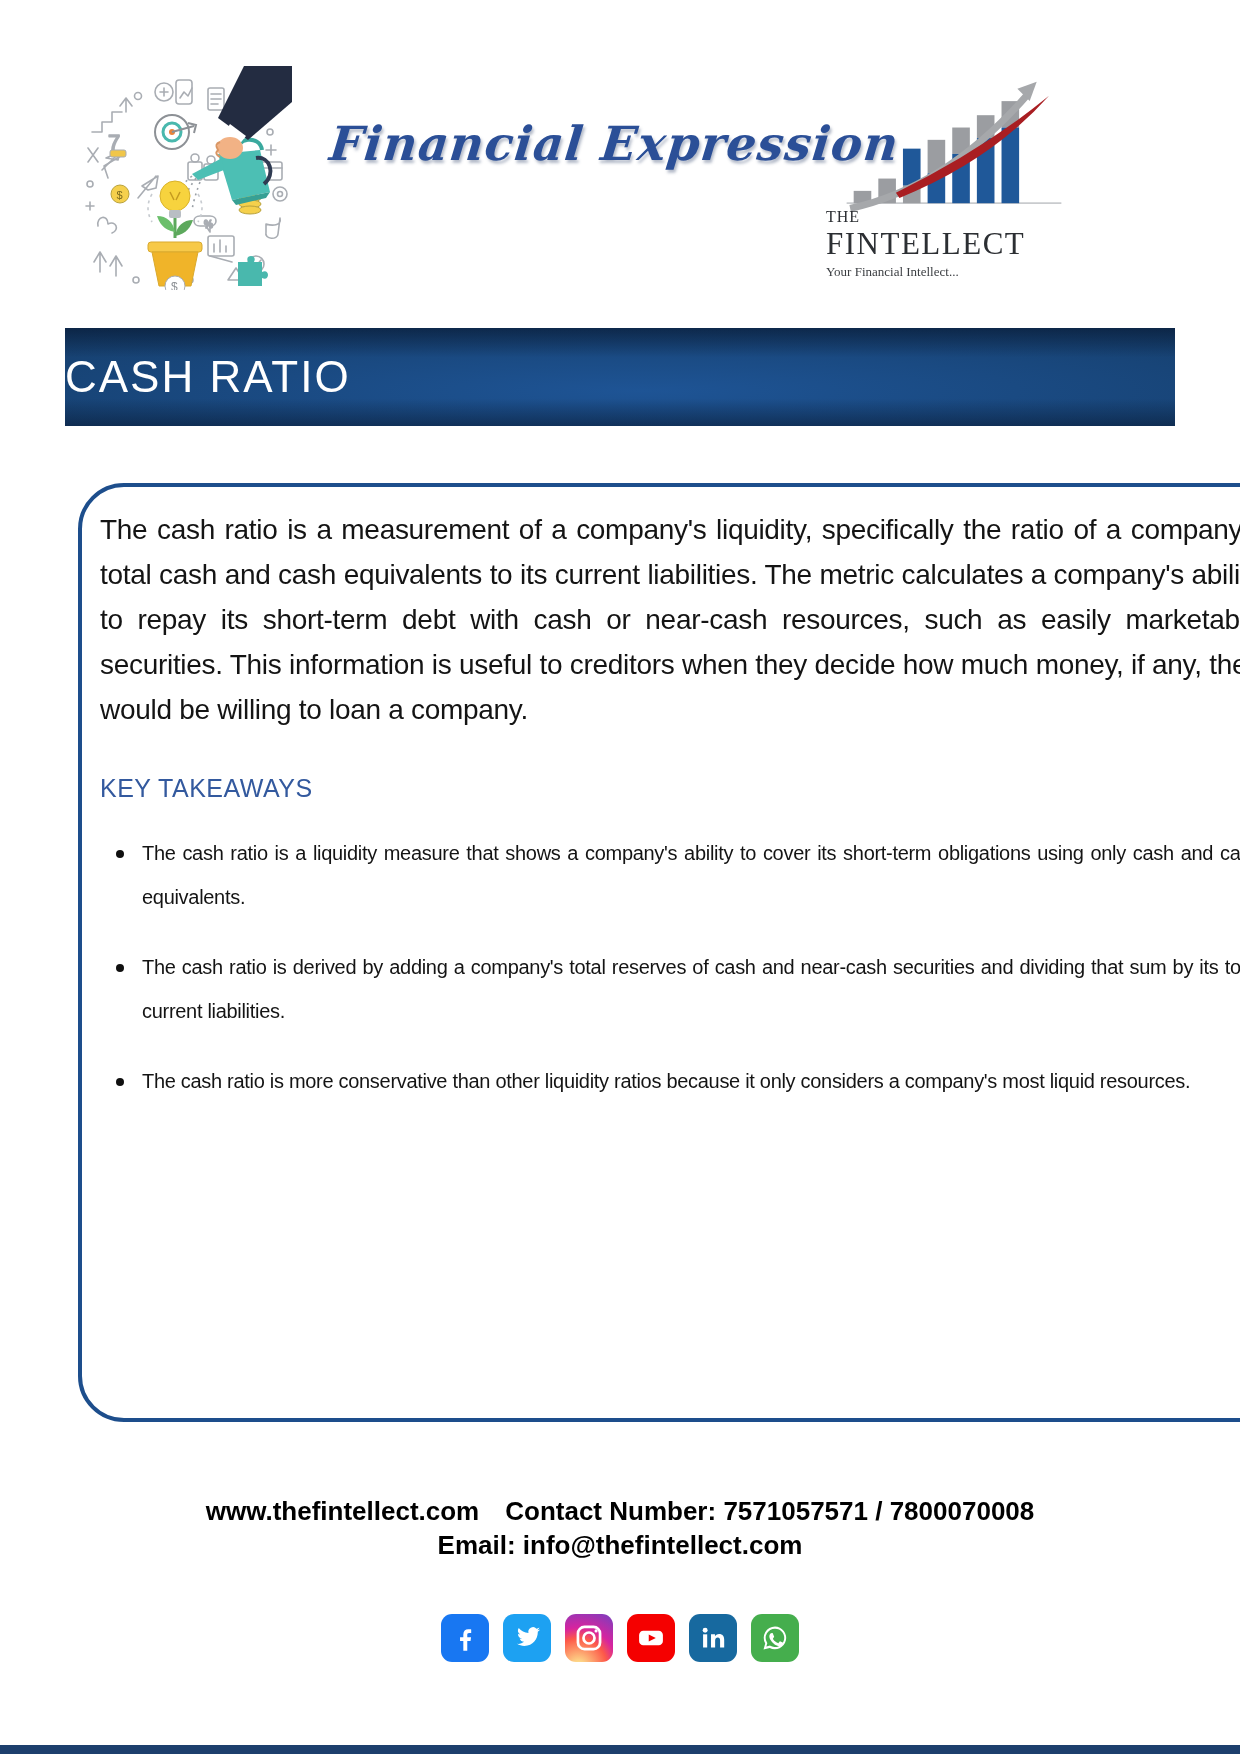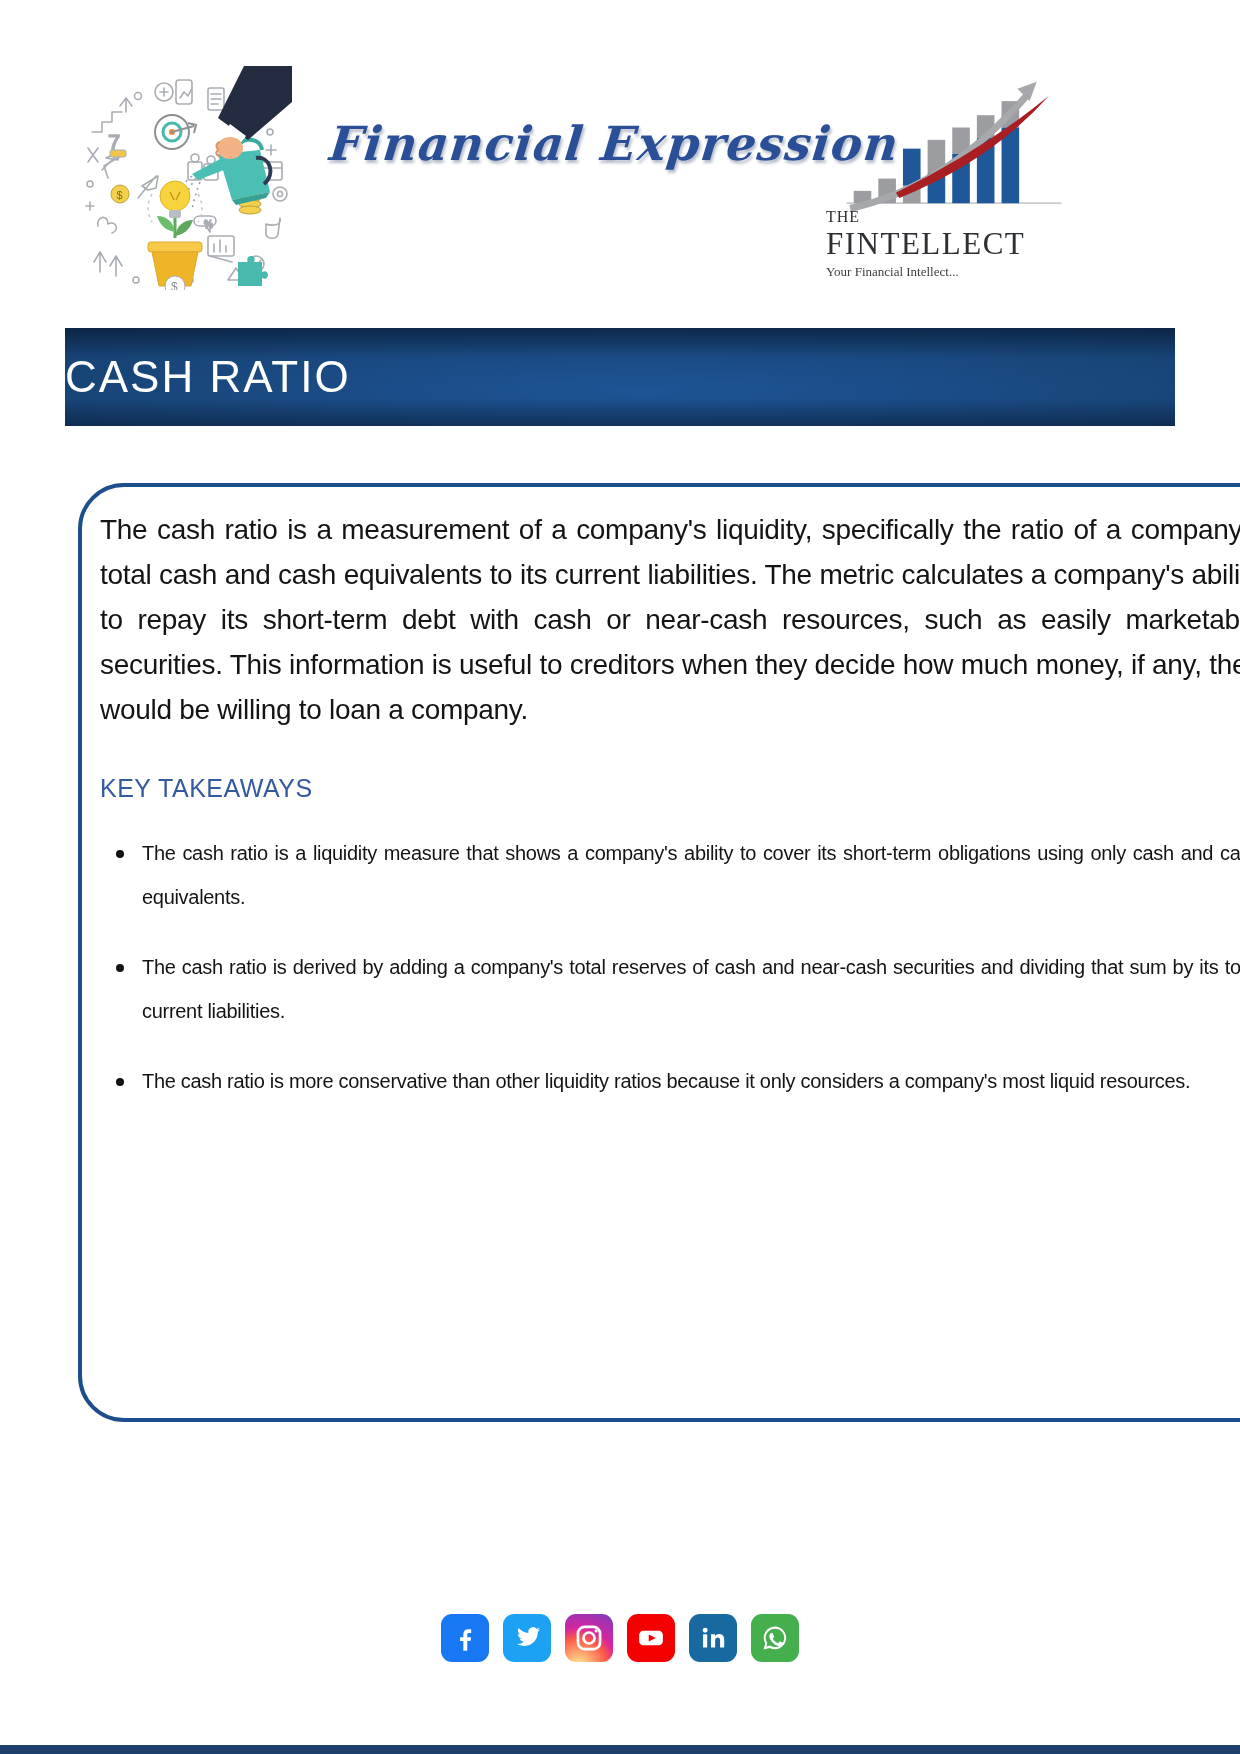--- a/index.html
+++ b/index.html
@@ -246,20 +246,30 @@
   <div class="content-box">
     <p class="intro">The cash ratio is a measurement of a company's liquidity, specifically the ratio of a company's total cash and cash equivalents to its current liabilities. The metric calculates a company's ability to repay its short-term debt with cash or near-cash resources, such as easily marketable securities. This information is useful to creditors when they decide how much money, if any, they would be willing to loan a company.</p>
     <h2 class="takeaways-heading">KEY TAKEAWAYS</h2>
     <ul class="takeaways">
       <li>The cash ratio is a liquidity measure that shows a company's ability to cover its short-term obligations using only cash and cash equivalents.</li>
       <li>The cash ratio is derived by adding a company's total reserves of cash and near-cash securities and dividing that sum by its total current liabilities.</li>
       <li>The cash ratio is more conservative than other liquidity ratios because it only considers a company's most liquid resources.</li>
     </ul>
   </div>
 
+  <div class="footer-contact">
+    <div class="footer-line">
+      <span>www.thefintellect.com</span><span class="footer-gap"></span><span>Contact Number:</span>
+      <span>7571057571 / 7800070008</span>
+    </div>
+    <div class="footer-line">
+      <span>Email:</span>
+      <span>info@thefintellect.com</span>
+    </div>
+  </div>
 
   <div class="social-row">
     <div class="social social-fb">
       <svg viewBox="0 0 24 24">
           <path fill="#ffffff" d="M13.6 21v-6.9h2.3l.35-2.7H13.6V9.7c0-.78.22-1.31 1.34-1.31h1.43V6c-.25-.03-1.1-.11-2.08-.11-2.06 0-3.47 1.26-3.47 3.57v1.95H8.5v2.7h2.32V21h2.78z"></path>
         </svg>
     </div>
     <div class="social social-tw">
       <svg viewBox="0 0 24 24">
           <path fill="#ffffff" d="M19.6 7.7c.01.15.01.29.01.43 0 4.4-3.35 9.48-9.48 9.48-1.88 0-3.63-.55-5.1-1.5.26.03.53.05.8.05 1.56 0 3-.53 4.13-1.43a3.34 3.34 0 0 1-3.11-2.31c.2.04.41.06.63.06.3 0 .6-.04.88-.12a3.33 3.33 0 0 1-2.67-3.26v-.04c.45.25.96.4 1.51.42A3.33 3.33 0 0 1 6.17 5a9.45 9.45 0 0 0 6.86 3.48 3.33 3.33 0 0 1 5.67-3.04c.76-.15 1.47-.43 2.11-.81a3.34 3.34 0 0 1-1.46 1.84c.67-.08 1.31-.26 1.91-.52-.45.67-1.01 1.25-1.66 1.72z"></path>

